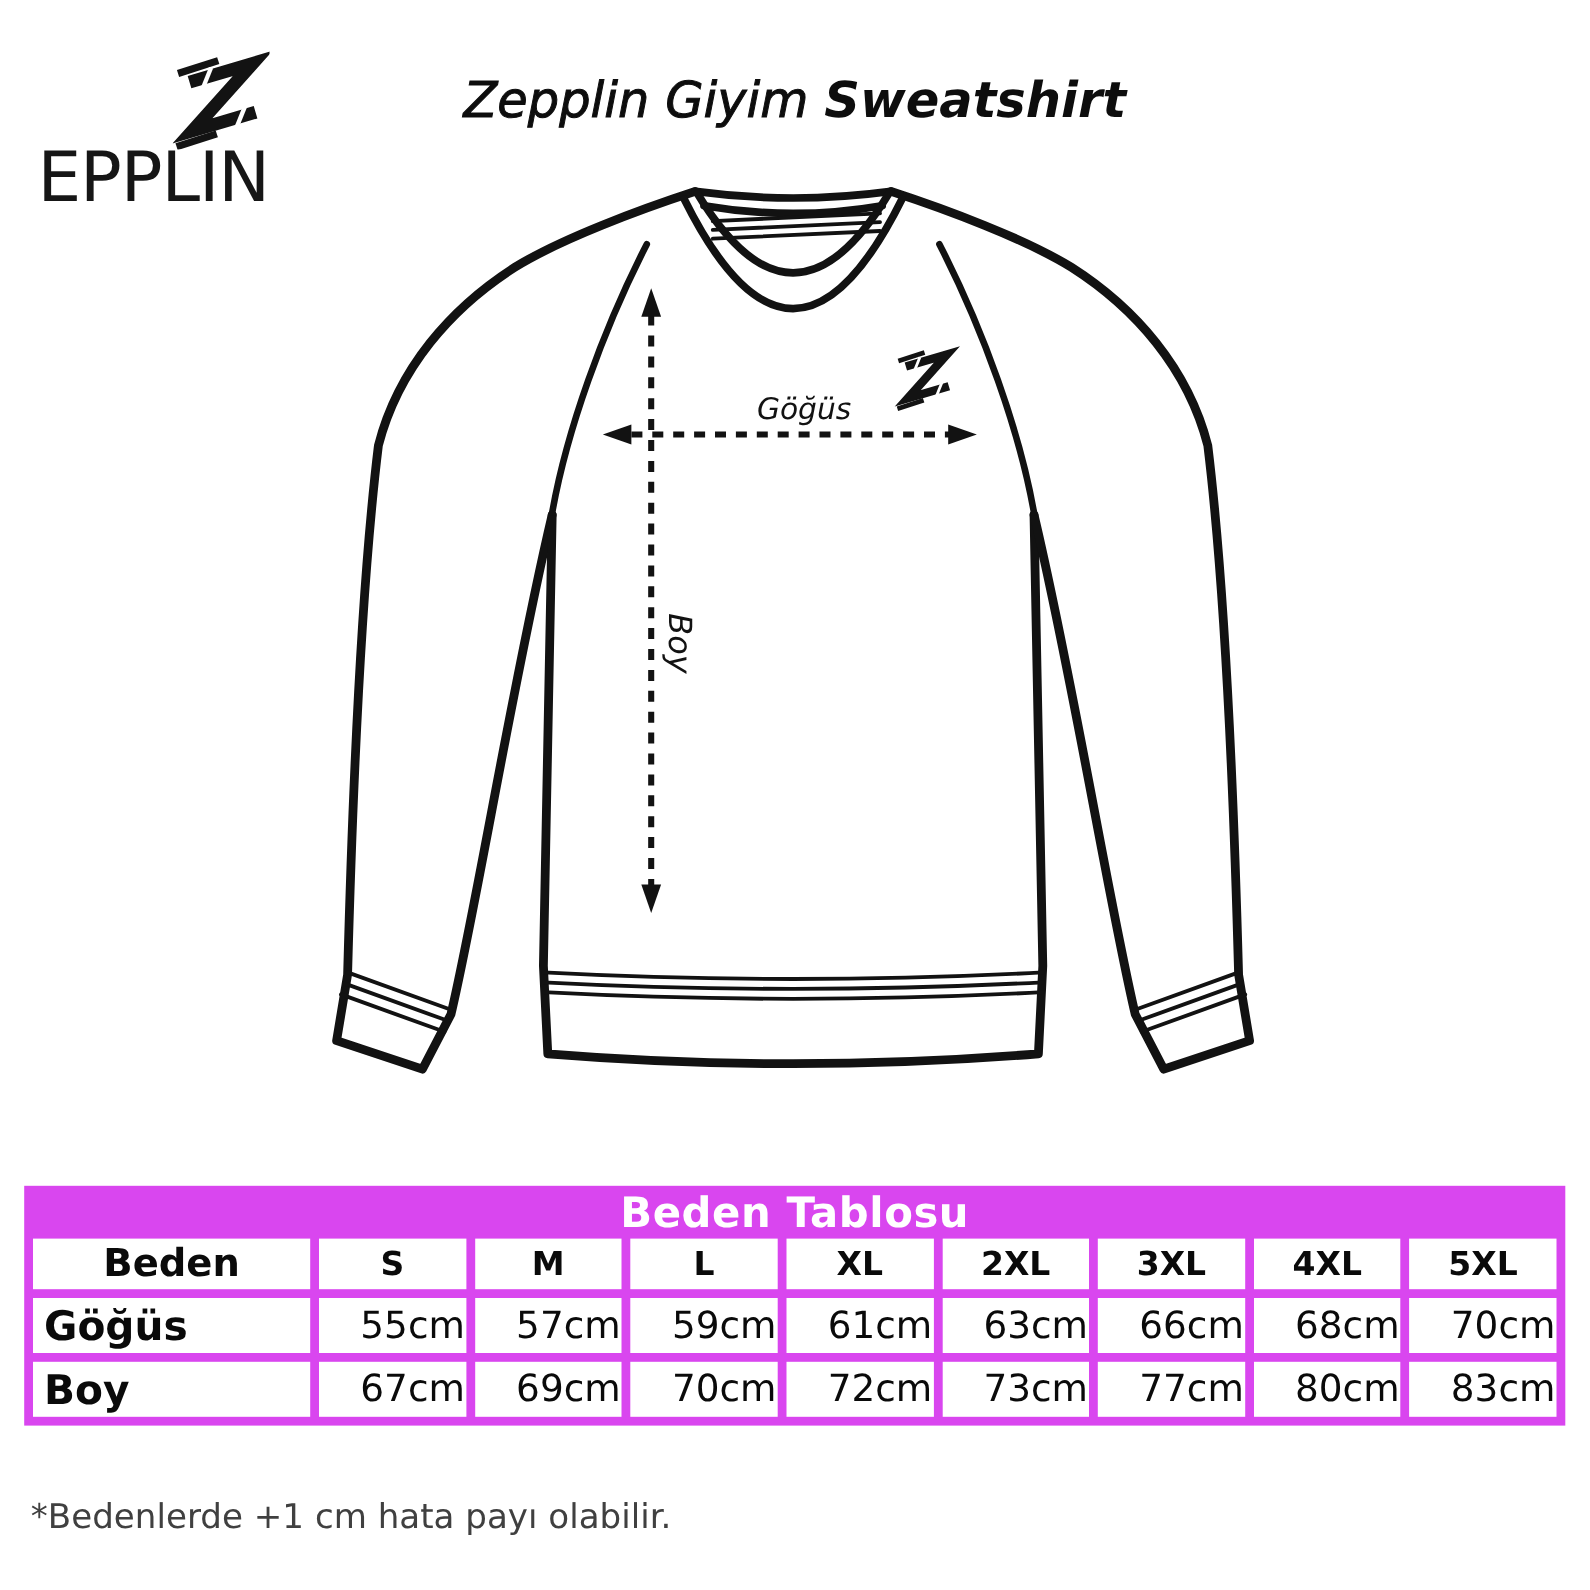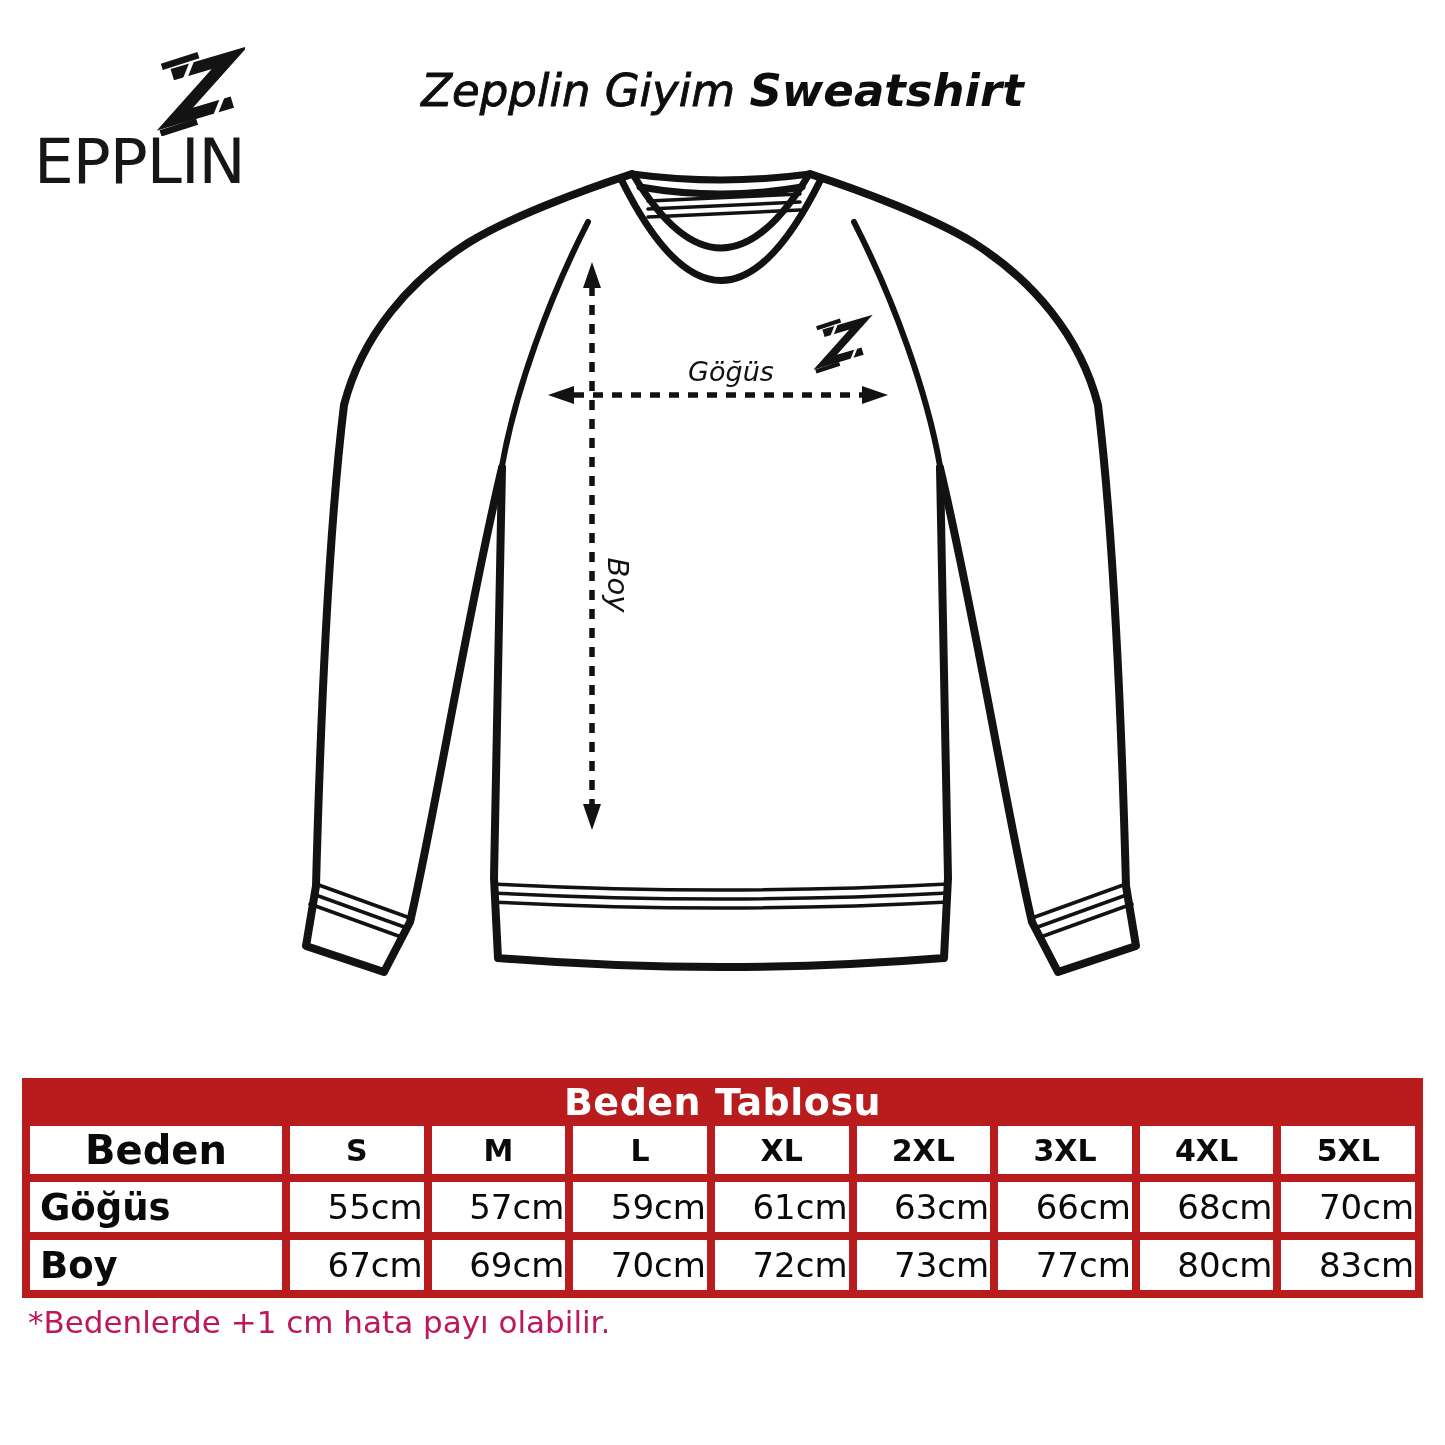--- a/index.html
+++ b/index.html
@@ -18,32 +18,32 @@
   .page-title{
     position:absolute;left:0;top:64px;width:100%;text-align:center;
     font-style:italic;font-size:45px;color:#0d0d0d;white-space:nowrap;
   }
   .page-title .t-regular{font-weight:400;-webkit-text-stroke:0.9px #0d0d0d;}
   .page-title .t-bold{font-weight:800;}
   
   .diagram{position:absolute;left:270px;top:150px;width:910px;height:900px;}
   .diagram text{font-family:"DejaVu Sans","Liberation Sans",sans-serif;}
   
-  .size-table-wrap{position:absolute;left:22px;top:1078px;width:1401px;background:#b91c1c;}
+  .size-table-wrap{position:absolute;left:22px;top:1078px;width:1401px;background:#d946ef;}
   .size-table-title{
     color:#fff;font-weight:700;font-size:38px;text-align:center;
     height:44px;line-height:48px;letter-spacing:.5px;
   }
   table.size-table{width:100%;border-collapse:separate;border-spacing:8px;margin-top:-4px;}
   .size-table th,.size-table td{background:#fff;color:#0a0a0a;}
   .size-table th{font-size:30px;font-weight:700;text-align:center;height:44px;}
-  .size-table th.beden-col{width:250px;font-size:40px;}
+  .size-table th.beden-col{width:250px;font-size:35px;}
   .size-table td.row-label{font-size:37px;font-weight:700;text-align:left;padding-left:10px;height:48px;}
   .size-table td.row-value{font-size:34px;font-weight:400;text-align:right;padding-left:12px;height:48px;}
-  .footnote{position:absolute;left:28px;top:1304px;font-size:31px;color:#be185d;}
+  .footnote{position:absolute;left:28px;top:1361px;font-size:31px;color:#404040;}
   .defs-holder{position:absolute;width:0;height:0;overflow:hidden;}
 </style>
 </head>
 <body>
 
 <svg class="defs-holder" aria-hidden="true">
   <defs>
     <g id="zmark">
       <path d="M10,25 L54,12 L12,59 L56,46" stroke="#131313" stroke-width="9" fill="none" stroke-linejoin="miter" stroke-linecap="butt"></path>
       <path d="M2,19 L30,10" stroke="#131313" stroke-width="5" fill="none"></path>

